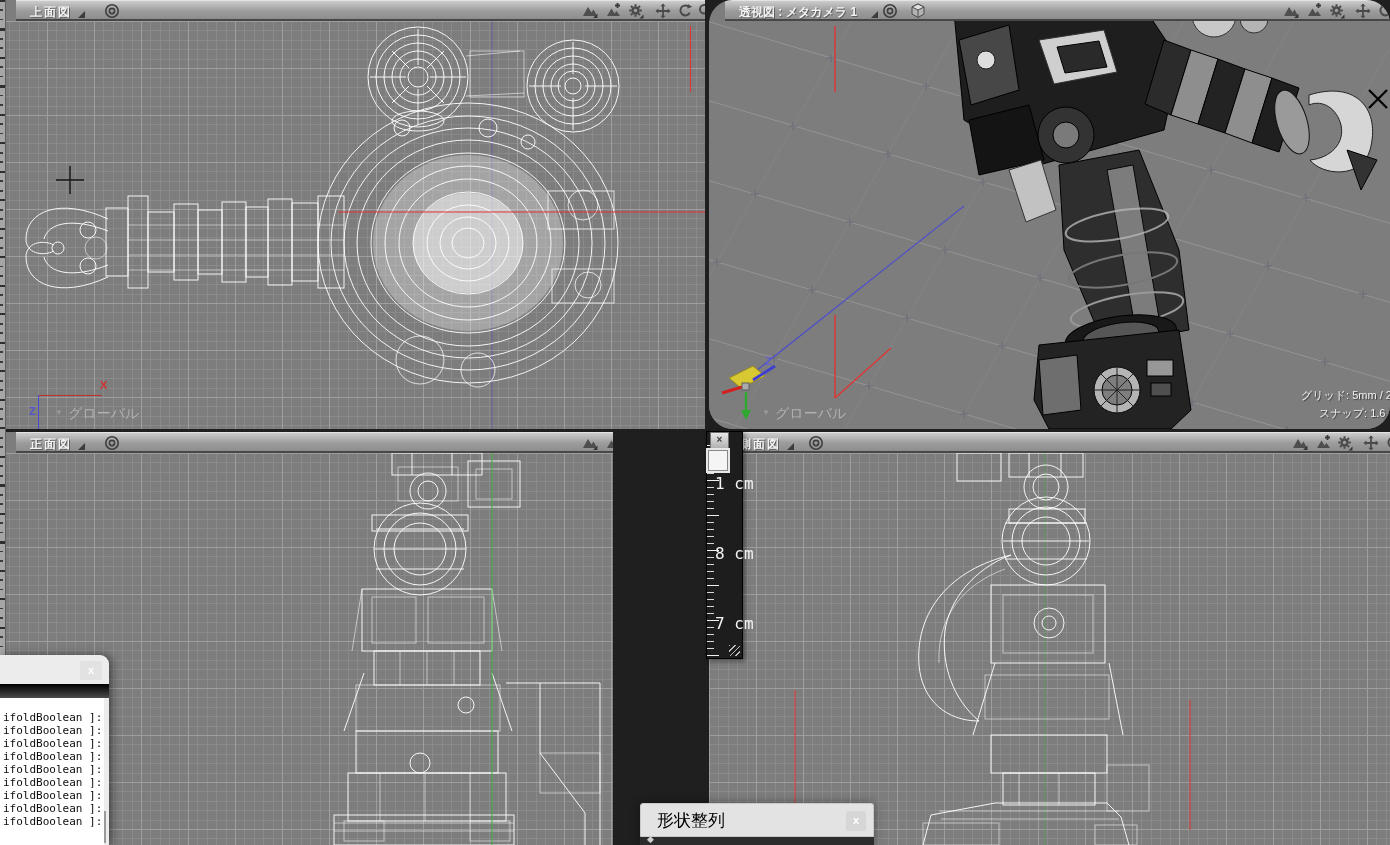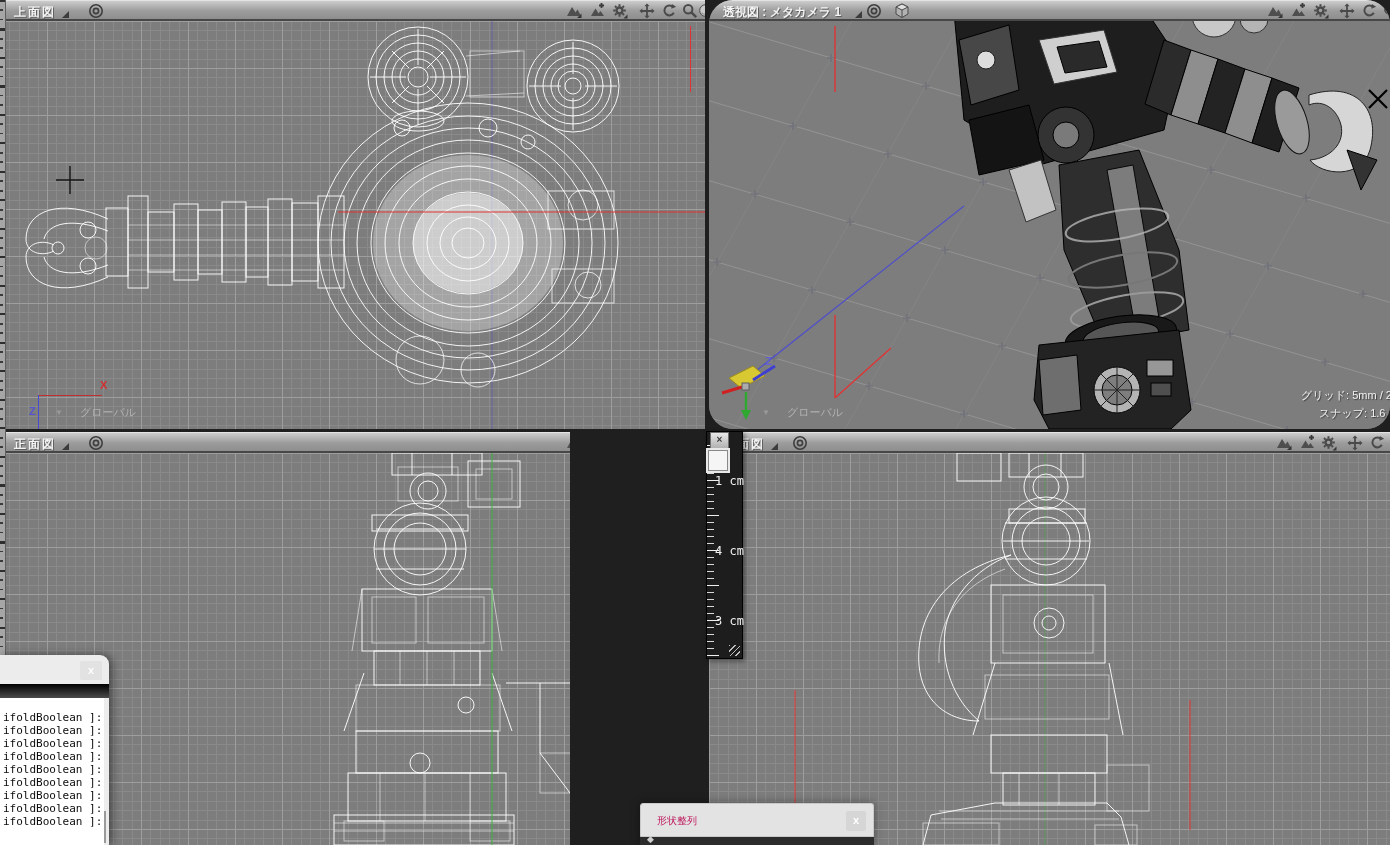--- a/index.html
+++ b/index.html
@@ -5,46 +5,46 @@
   html,body{margin:0;padding:0;}
   body{
     width:1390px;height:845px;position:relative;overflow:hidden;
     background:#1f1f1f;
     font-family:"Liberation Sans", sans-serif;
     -webkit-user-select:none;user-select:none;
   }
   .viewport{position:absolute;overflow:hidden;background:#7d7d7d;}
   #vp-tl{left:0;top:0;width:705px;height:429px;}
   #vp-tr{left:709px;top:0;width:681px;height:429px;border-radius:24px;}
-  #vp-bl{left:0;top:432px;width:570px;height:413px;}
+  #vp-bl{left:0;top:432px;width:613px;height:413px;}
   #vp-br{left:709px;top:432px;width:681px;height:413px;}
 
   .vp-header{
-    position:absolute;left:0;top:0;right:0;height:21px;box-sizing:border-box;
+    position:absolute;left:16px;top:0;right:0;height:21px;box-sizing:border-box;
     background:linear-gradient(#cccccc,#9c9c9c 55%,#8e8e8e);
     border-top:1px solid #e3e3e3;border-bottom:2px solid #474747;
     z-index:5;
   }
   .vp-title{
     position:absolute;top:3px;color:#f4f4f4;font-size:12px;font-weight:bold;
     letter-spacing:2px;text-shadow:1px 1px 0 #5f5f5f;white-space:nowrap;
   }
   .title-tri{position:absolute;top:10px;width:7px;height:7px;}
   .hicon{position:absolute;top:2px;width:16px;height:16px;}
   .vp-canvas{position:absolute;left:0;top:21px;right:0;bottom:0;}
   .grid{
     background-color:#7d7d7d;
     background-image:
       repeating-linear-gradient(to right,#9e9e9e 0 1px,transparent 1px 47px),
       repeating-linear-gradient(to bottom,#9e9e9e 0 1px,transparent 1px 47px),
       repeating-linear-gradient(to right,#8a8a8a 0 1px,transparent 1px 9.4px),
       repeating-linear-gradient(to bottom,#8a8a8a 0 1px,transparent 1px 9.4px);
   }
   .wire{position:absolute;left:0;top:0;pointer-events:none;}
-  .global-label{position:absolute;color:#b2b2b2;font-size:11px;white-space:nowrap;margin-left:12px;}
+  .global-label{position:absolute;color:#b2b2b2;font-size:14px;white-space:nowrap;}
   .global-tri{position:absolute;color:#9a9a9a;font-size:8px;}
   .axis-letter{position:absolute;font-size:11px;font-weight:bold;}
   .redline{position:absolute;background:#e03434;z-index:3;}
   .status-text{
     position:absolute;color:#f2f2f2;font-size:11px;white-space:nowrap;
     text-shadow:1px 1px 1px #3c3c3c;z-index:4;
   }
 
   
   #edge-ruler{
@@ -61,21 +61,21 @@
   #ruler .body{
     position:absolute;inset:0;background:#1d1d1d;border:1px solid #000;
     box-shadow:2px 2px 5px rgba(0,0,0,.45);
     background-image:
       repeating-linear-gradient(to bottom,#f0f0f0 0 1.5px,transparent 1.5px 35px),
       repeating-linear-gradient(to bottom,#d8d8d8 0 1px,transparent 1px 7px);
     background-size:12px 100%,7px 100%;background-repeat:no-repeat;
     background-position:0 13px,0 13px;
   }
   #ruler .rlabel{
-    position:absolute;left:9px;width:24px;color:#f2f2f2;font-size:12px;
+    position:absolute;left:9px;width:24px;color:#f2f2f2;font-size:16px;
     font-family:"DejaVu Sans Mono",monospace;white-space:nowrap;
   }
   #ruler-close{
     position:absolute;left:4px;top:1px;width:17px;height:15px;
     background:linear-gradient(#e8e8e8,#b2b2b2);border:1px solid #6f6f6f;
     color:#3c3c3c;font-size:10px;font-weight:bold;text-align:center;line-height:14px;
   }
   #ruler-swatch{
     position:absolute;left:2px;top:19px;width:18px;height:19px;
     background:#f5f5f5;border:1px solid #888;outline:2px solid #e9e9e9;
@@ -108,21 +108,21 @@
 
   
   #align{
     position:absolute;left:640px;top:803px;width:234px;height:42px;z-index:70;
     box-shadow:0 0 9px rgba(0,0,0,.4);
   }
   #align-titlebar{
     position:relative;height:34px;background:#e3e3e3;border-radius:3px 3px 0 0;
     border:1px solid #c9c9c9;box-sizing:border-box;
   }
-  #align-title{position:absolute;left:16px;top:0;line-height:33px;color:#be185d;font-size:10px;}
+  #align-title{position:absolute;left:16px;top:0;line-height:33px;color:#000000;font-size:17px;}
   #align-close{
     position:absolute;right:7px;top:7px;width:20px;height:20px;background:#d6d6d6;
     border-radius:2px;color:#fff;font-size:11px;font-weight:bold;text-align:center;line-height:19px;
   }
   #align-darkbar{position:relative;height:8px;background:#2c2c2c;}
   #align-anchor{position:absolute;left:7px;top:-3px;color:#cfcfcf;font-size:9px;}
   .defs-holder{position:absolute;width:0;height:0;overflow:hidden;}
 </style>
 </head>
 <body>
@@ -576,22 +576,22 @@
       <line x1="481" y1="247" x2="481" y2="377" stroke="#e03434"></line>
     </svg>
   </div>
 </div>
 
 <div id="edge-ruler"></div>
 
 <div id="ruler">
   <div class="body"></div>
   <div class="rlabel" style="top:43px">1 cm</div>
-  <div class="rlabel" style="top:113px">4 cm</div>
-  <div class="rlabel" style="top:183px">3 cm</div>
+  <div class="rlabel" style="top:113px">8 cm</div>
+  <div class="rlabel" style="top:183px">7 cm</div>
   <div id="ruler-close">×</div>
   <div id="ruler-swatch"></div>
   <div id="ruler-grip"></div>
 </div>
 
 <div id="log">
   <div id="log-close">x</div>
   <div id="log-darkbar"></div>
   <div id="log-list">
     <div>ifoldBoolean ]: I</div>

